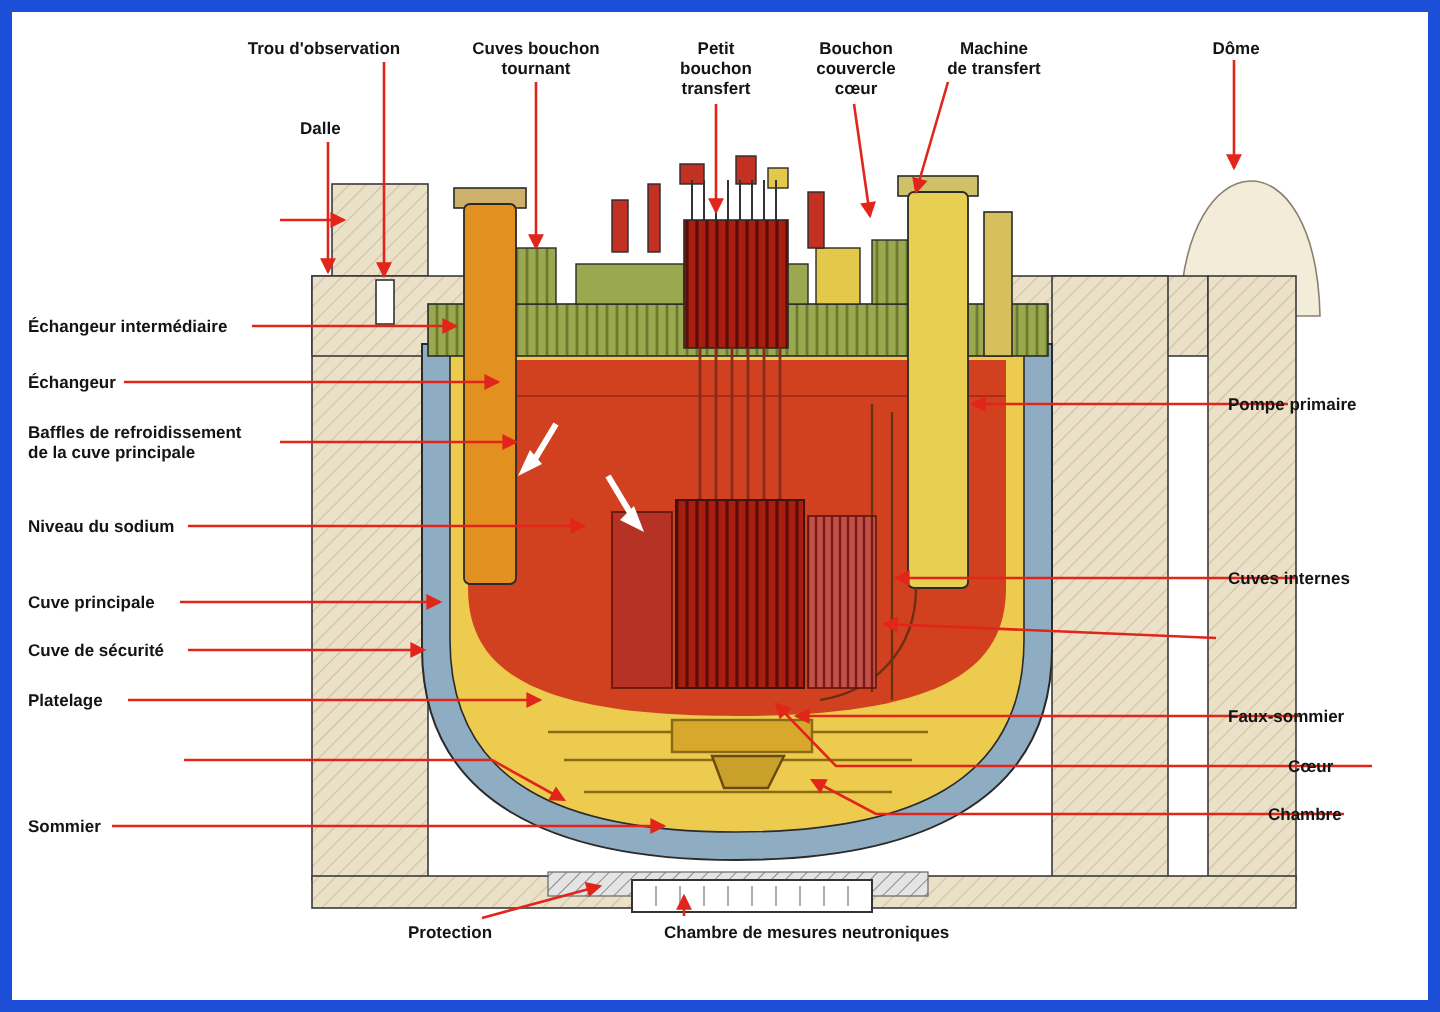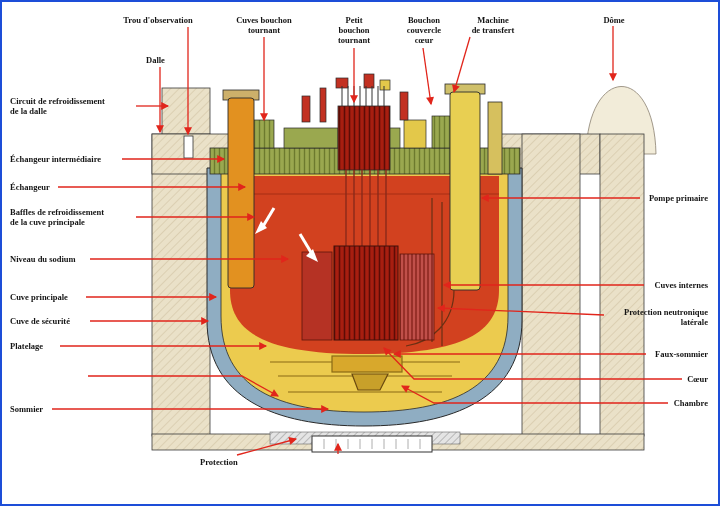--- a/index.html
+++ b/index.html
@@ -1,22 +1,22 @@
 <!DOCTYPE html>
 <html><head>
 <meta charset="utf-8">
 <style>
   html,body{margin:0;padding:0;background:#fff;}
-  .figure{position:relative;width:720px;height:506px;background:#ffffff;border:2px solid #1d4ed8;
-          font-family:Liberation Serif, serif;overflow:hidden;box-sizing:border-box;padding-left:44px;}
+  .figure{position:relative;width:720px;height:506px;background:#ffffff;border:6px solid #1d4ed8;
+          font-family:Liberation Sans, sans-serif;overflow:hidden;box-sizing:border-box;padding-left:44px;}
   .diagram-svg{position:absolute;left:0;top:0;width:720px;height:506px;}
   .lbl{position:absolute;font-size:8.5px;font-weight:bold;color:#141414;line-height:1.18;
        white-space:pre-line;}
   .lt{text-align:center;}
-  .lr{text-align:right;}
+  .lr{text-align:left;}
   .caption{position:absolute;left:8px;top:484px;font-size:9.5px;font-weight:bold;color:#1a93c0;}
 </style>
 </head>
 <body>
 
 <div class="figure">
 
   <svg class="diagram-svg" viewBox="0 0 720 506" aria-hidden="true">
     <defs>
       <marker id="ah" viewBox="0 0 8 8" markerWidth="7" markerHeight="7" refX="6.5" refY="4" orient="auto">
@@ -154,44 +154,41 @@
       <path d="M235,453 L294,437" marker-end="url(#ah)"></path>
       <path d="M336,452 V442" marker-end="url(#ah)"></path>
     </g>
   </svg>
 
   <div class="lbl lt" style="left:108px;top:13px;width:96px">Trou d'observation</div>
   <div class="lbl lt" style="left:213px;top:13px;width:98px">Cuves bouchon
 tournant</div>
   <div class="lbl lt" style="left:326px;top:13px;width:52px">Petit
 bouchon
-tournant</div>
+transfert</div>
   <div class="lbl lt" style="left:392px;top:13px;width:60px">Bouchon
 couvercle
 cœur</div>
   <div class="lbl lt" style="left:460px;top:13px;width:62px">Machine
 de transfert</div>
   <div class="lbl lt" style="left:590px;top:13px;width:44px">Dôme</div>
 
   <div class="lbl" style="left:144px;top:53px">Dalle</div>
-  <div class="lbl" style="left:8px;top:94px;width:130px">Circuit de refroidissement
-de la dalle</div>
   <div class="lbl" style="left:8px;top:152px;width:120px">Échangeur intermédiaire</div>
   <div class="lbl" style="left:8px;top:180px;width:80px">Échangeur</div>
   <div class="lbl" style="left:8px;top:205px;width:130px">Baffles de refroidissement
 de la cuve principale</div>
   <div class="lbl" style="left:8px;top:252px;width:100px">Niveau du sodium</div>
   <div class="lbl" style="left:8px;top:290px;width:100px">Cuve principale</div>
   <div class="lbl" style="left:8px;top:314px;width:100px">Cuve de sécurité</div>
   <div class="lbl" style="left:8px;top:339px;width:80px">Platelage</div>
   <div class="lbl" style="left:8px;top:402px;width:80px">Sommier</div>
 
   <div class="lbl lr" style="right:10px;top:191px;width:90px">Pompe primaire</div>
   <div class="lbl lr" style="right:10px;top:278px;width:90px">Cuves internes</div>
-  <div class="lbl lr" style="right:10px;top:305px;width:110px">Protection neutronique
-latérale</div>
   <div class="lbl lr" style="right:10px;top:347px;width:90px">Faux-sommier</div>
   <div class="lbl lr" style="right:10px;top:372px;width:60px">Cœur</div>
   <div class="lbl lr" style="right:10px;top:396px;width:70px">Chambre</div>
 
   <div class="lbl" style="left:198px;top:455px;width:60px">Protection</div>
+  <div class="lbl" style="left:326px;top:455px;width:170px">Chambre de mesures neutroniques</div>
 
 </div>
 
 </body></html>

